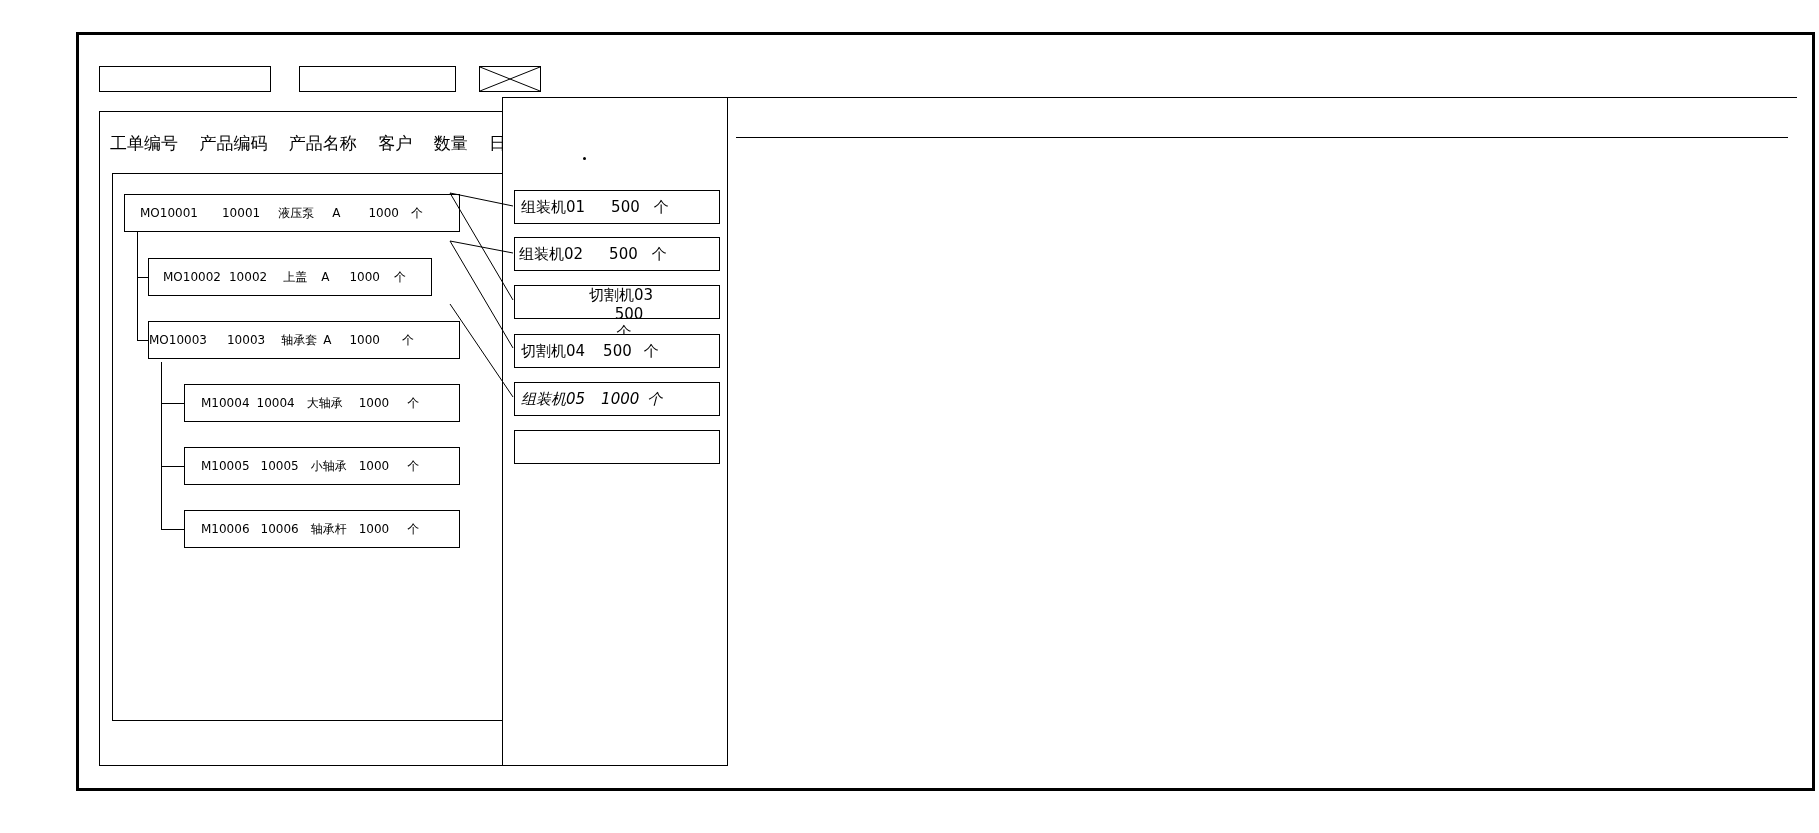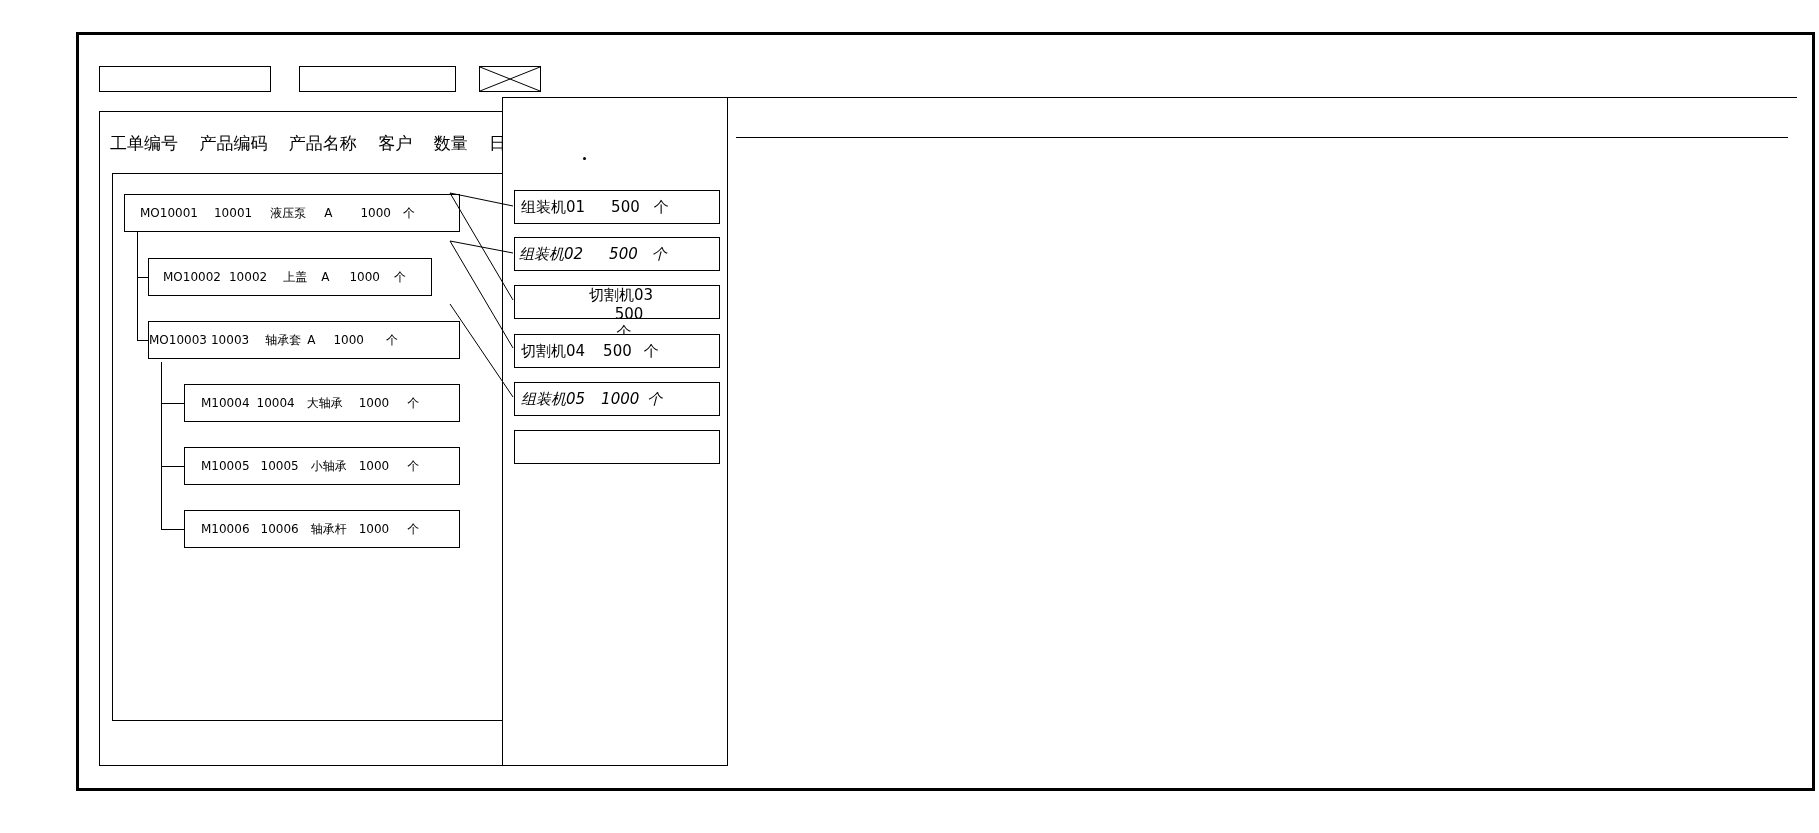--- a/index.html
+++ b/index.html
@@ -221,39 +221,39 @@
       <div class="connector-v" style="left:24px;  top:38px;  height:128px;"></div>
       <div class="connector-h" style="left:24px;  top:103px; width:24px;"></div>
       <div class="connector-h" style="left:24px;  top:166px; width:24px;"></div>
       <div class="connector-v" style="left:48px;  top:188px; height:167px;"></div>
       <div class="connector-h" style="left:48px;  top:229px; width:23px;"></div>
       <div class="connector-h" style="left:48px;  top:292px; width:23px;"></div>
       <div class="connector-h" style="left:48px;  top:355px; width:23px;"></div>
 
       <div class="tree-node" style="left:11px; top:20px; width:336px;">
         <span class="cell" style="margin-left:15px;">MO10001</span>
-        <span class="cell" style="margin-left:16px;">10001</span>
+        <span class="cell" style="margin-left:24px;">10001</span>
         <span class="cell" style="margin-left:18px;">液压泵</span>
         <span class="cell" style="margin-left:18px;">A</span>
         <span class="cell" style="margin-left:28px;">1000</span>
         <span class="cell" style="margin-left:12px;">个</span>
       </div>
 
       <div class="tree-node" style="left:35px; top:84px; width:284px;">
         <span class="cell" style="margin-left:14px;">MO10002</span>
         <span class="cell" style="margin-left:8px;">10002</span>
         <span class="cell" style="margin-left:16px;">上盖</span>
         <span class="cell" style="margin-left:14px;">A</span>
         <span class="cell" style="margin-left:20px;">1000</span>
         <span class="cell" style="margin-left:14px;">个</span>
       </div>
 
       <div class="tree-node" style="left:35px; top:147px; width:312px;">
         <span class="cell" style="margin-left:0;text-align:right;">MO10003</span>
-        <span class="cell" style="margin-left:4px;">10003</span>
+        <span class="cell" style="margin-left:20px;">10003</span>
         <span class="cell" style="margin-left:16px;">轴承套</span>
         <span class="cell" style="margin-left:6px;">A</span>
         <span class="cell" style="margin-left:18px;">1000</span>
         <span class="cell" style="margin-left:22px;">个</span>
       </div>
 
       <div class="tree-node" style="left:71px; top:210px; width:276px;">
         <span class="cell" style="margin-left:16px;">M10004</span>
         <span class="cell" style="margin-left:7px;">10004</span>
         <span class="cell" style="margin-left:12px;">大轴承</span>
@@ -282,21 +282,21 @@
 
   <div id="middle-panel">
     <div id="middle-panel-marker"></div>
 
     <div class="machine-row" style="top:92px;">
       <span class="m-name" style="margin-left:6px;">组装机01</span>
       <span class="m-qty" style="margin-left:26px;">500</span>
       <span class="m-unit" style="margin-left:14px;">个</span>
     </div>
 
-    <div class="machine-row" style="top:139px;font-style:italic;">
+    <div class="machine-row" style="top:139px;">
       <span class="m-name" style="margin-left:4px;">组装机02</span>
       <span class="m-qty" style="margin-left:26px;">500</span>
       <span class="m-unit" style="margin-left:14px;">个</span>
     </div>
 
     <div class="machine-row" style="top:187px;flex-direction:column;">
       <span class="m-name" style="margin-left:8px;">切割机03</span>
       <span class="m-qty" style="margin-left:24px;">500</span>
       <span class="m-unit" style="margin-left:14px;">个</span>
     </div>

